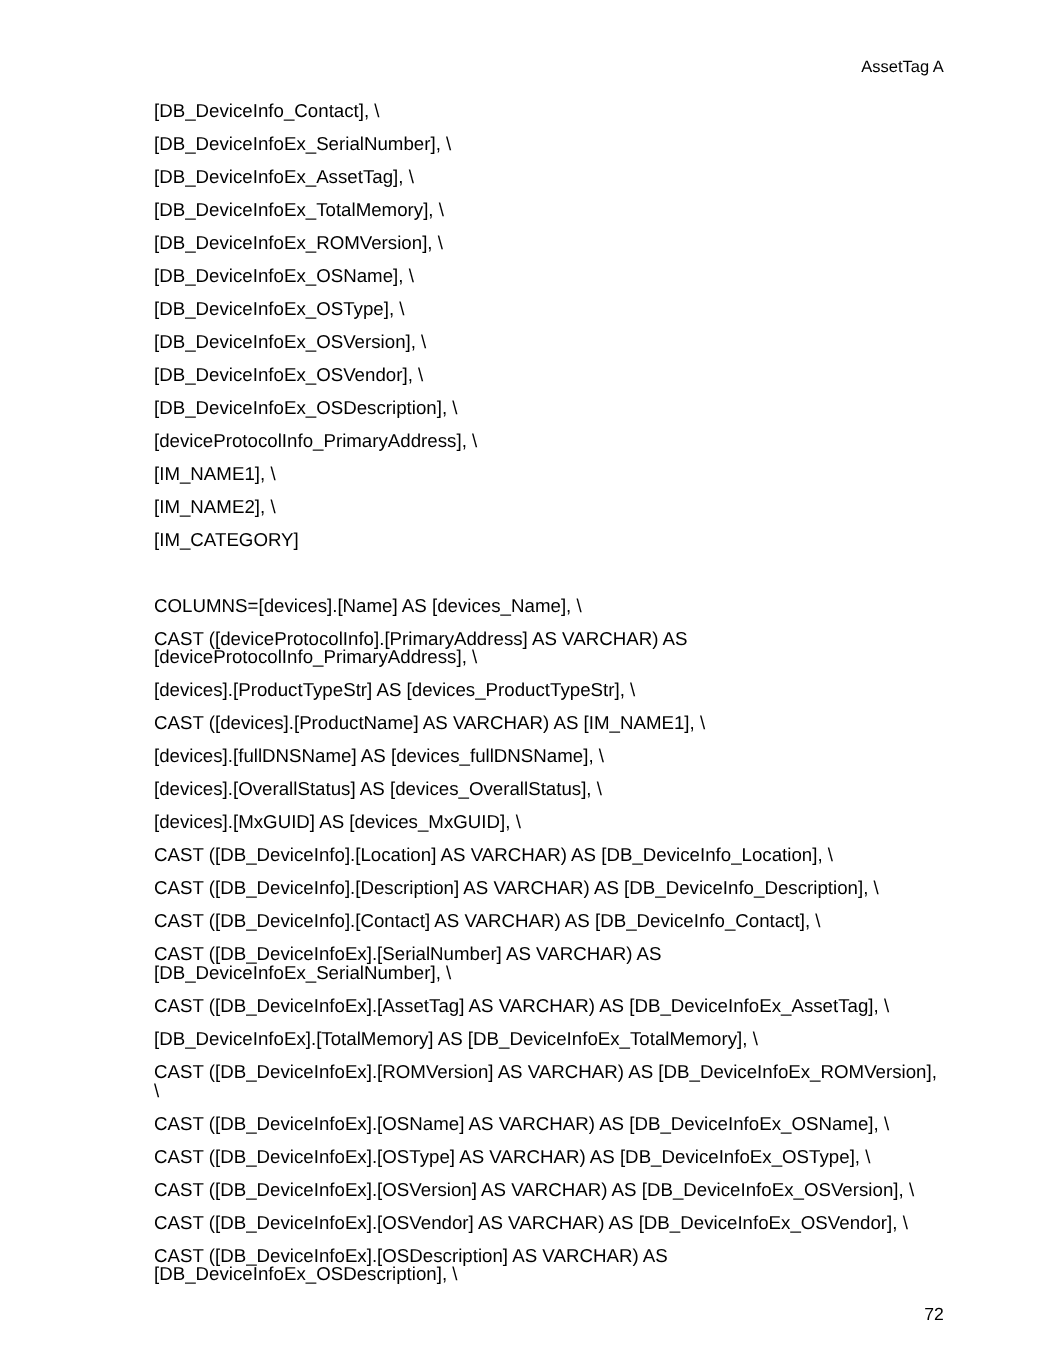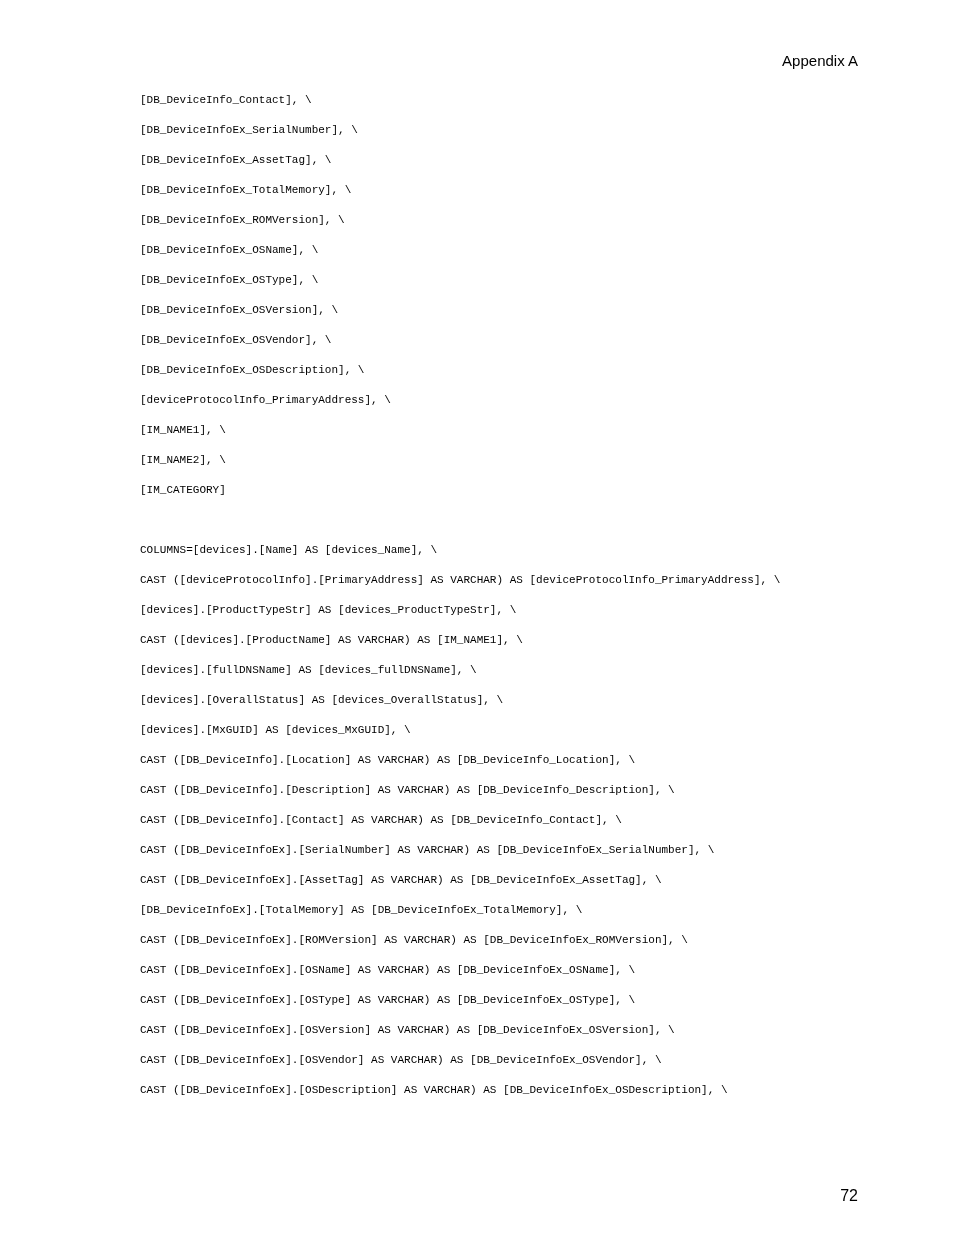--- a/index.html
+++ b/index.html
@@ -21,22 +21,22 @@
     right: 96px;
     font-family: Arial, Helvetica, sans-serif;
     font-size: 15px;
     color: #000;
   }
   .code-block {
     position: absolute;
     top: 92px;
     left: 140px;
     right: 96px;
-    font-family: Liberation Mono, monospace;
-    font-size: 11px;
+    font-family: Liberation Sans, sans-serif;
+    font-size: 17px;
     color: #000;
     white-space: pre-wrap;
     line-height: 17px;
   }
   .code-line {
     margin: 0 0 13px 0;
     white-space: pre-wrap;
     word-break: break-word;
   }
   .page-num {
@@ -45,18 +45,18 @@
     right: 96px;
     font-family: Arial, Helvetica, sans-serif;
     font-size: 16px;
     color: #000;
   }
 </style>
 </head>
 <body>
 
 <div class="page">
-  <div class="header">Appendix A</div>
+  <div class="header">AssetTag A</div>
 
   <div class="code-block" id="code-block"><p class="code-line">[DB_DeviceInfo_Contact], \</p><p class="code-line">[DB_DeviceInfoEx_SerialNumber], \</p><p class="code-line">[DB_DeviceInfoEx_AssetTag], \</p><p class="code-line">[DB_DeviceInfoEx_TotalMemory], \</p><p class="code-line">[DB_DeviceInfoEx_ROMVersion], \</p><p class="code-line">[DB_DeviceInfoEx_OSName], \</p><p class="code-line">[DB_DeviceInfoEx_OSType], \</p><p class="code-line">[DB_DeviceInfoEx_OSVersion], \</p><p class="code-line">[DB_DeviceInfoEx_OSVendor], \</p><p class="code-line">[DB_DeviceInfoEx_OSDescription], \</p><p class="code-line">[deviceProtocolInfo_PrimaryAddress], \</p><p class="code-line">[IM_NAME1], \</p><p class="code-line">[IM_NAME2], \</p><p class="code-line">[IM_CATEGORY]</p><p class="code-line">&nbsp;</p><p class="code-line">COLUMNS=[devices].[Name] AS [devices_Name], \</p><p class="code-line">CAST ([deviceProtocolInfo].[PrimaryAddress] AS VARCHAR) AS [deviceProtocolInfo_PrimaryAddress], \</p><p class="code-line">[devices].[ProductTypeStr] AS [devices_ProductTypeStr], \</p><p class="code-line">CAST ([devices].[ProductName] AS VARCHAR) AS [IM_NAME1], \</p><p class="code-line">[devices].[fullDNSName] AS [devices_fullDNSName], \</p><p class="code-line">[devices].[OverallStatus] AS [devices_OverallStatus], \</p><p class="code-line">[devices].[MxGUID] AS [devices_MxGUID], \</p><p class="code-line">CAST ([DB_DeviceInfo].[Location] AS VARCHAR) AS [DB_DeviceInfo_Location], \</p><p class="code-line">CAST ([DB_DeviceInfo].[Description] AS VARCHAR) AS [DB_DeviceInfo_Description], \</p><p class="code-line">CAST ([DB_DeviceInfo].[Contact] AS VARCHAR) AS [DB_DeviceInfo_Contact], \</p><p class="code-line">CAST ([DB_DeviceInfoEx].[SerialNumber] AS VARCHAR) AS [DB_DeviceInfoEx_SerialNumber], \</p><p class="code-line">CAST ([DB_DeviceInfoEx].[AssetTag] AS VARCHAR) AS [DB_DeviceInfoEx_AssetTag], \</p><p class="code-line">[DB_DeviceInfoEx].[TotalMemory] AS [DB_DeviceInfoEx_TotalMemory], \</p><p class="code-line">CAST ([DB_DeviceInfoEx].[ROMVersion] AS VARCHAR) AS [DB_DeviceInfoEx_ROMVersion], \</p><p class="code-line">CAST ([DB_DeviceInfoEx].[OSName] AS VARCHAR) AS [DB_DeviceInfoEx_OSName], \</p><p class="code-line">CAST ([DB_DeviceInfoEx].[OSType] AS VARCHAR) AS [DB_DeviceInfoEx_OSType], \</p><p class="code-line">CAST ([DB_DeviceInfoEx].[OSVersion] AS VARCHAR) AS [DB_DeviceInfoEx_OSVersion], \</p><p class="code-line">CAST ([DB_DeviceInfoEx].[OSVendor] AS VARCHAR) AS [DB_DeviceInfoEx_OSVendor], \</p><p class="code-line">CAST ([DB_DeviceInfoEx].[OSDescription] AS VARCHAR) AS [DB_DeviceInfoEx_OSDescription], \</p></div>
 
   <div class="page-num">72</div>
 </div>
 
 </body></html>

